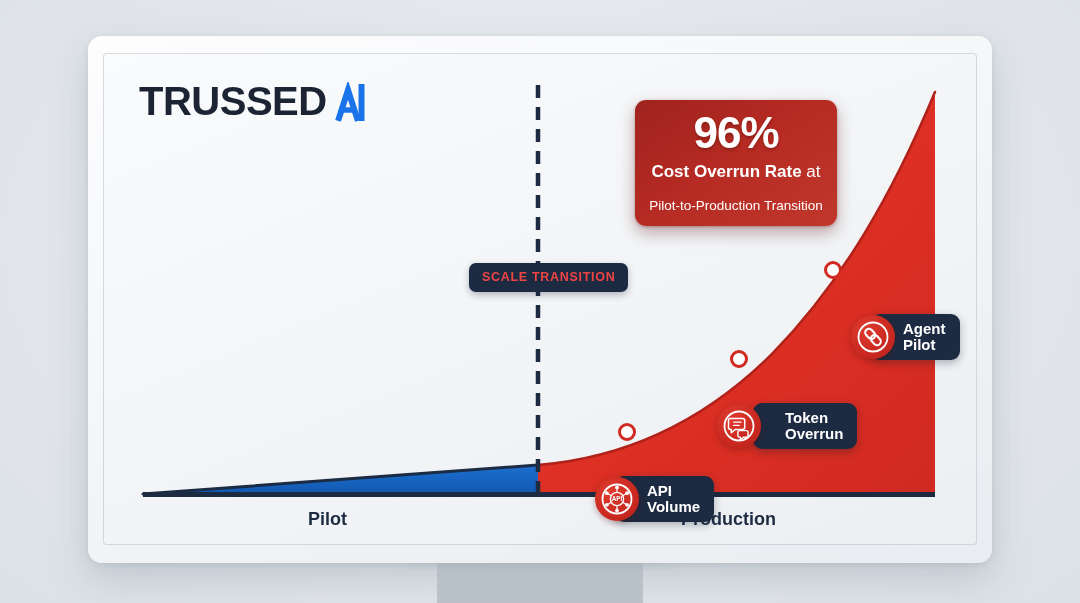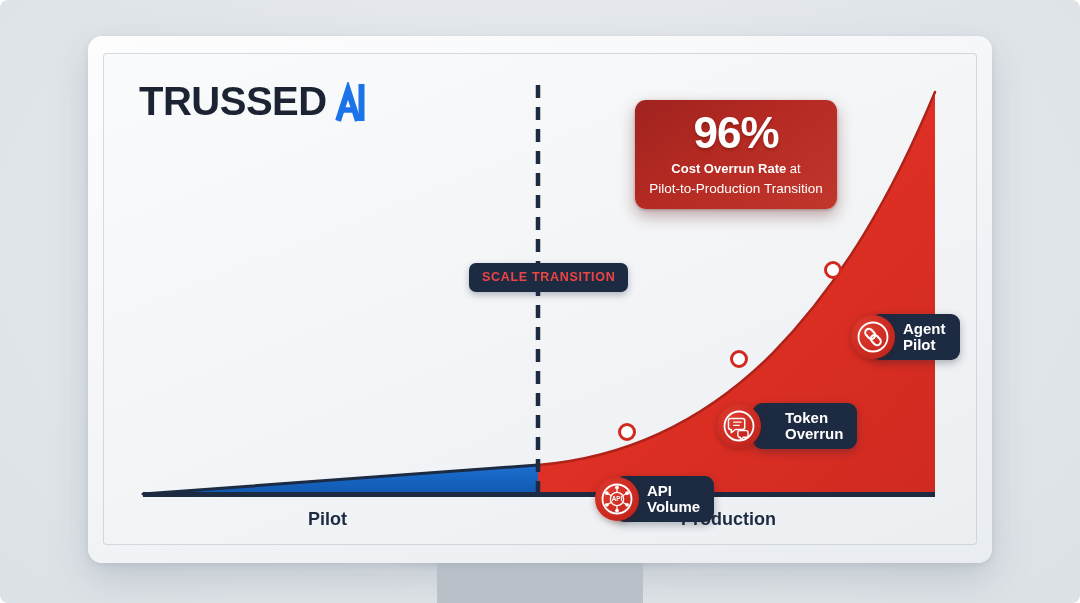--- a/index.html
+++ b/index.html
@@ -14,21 +14,20 @@
     font-family: "Liberation Sans", sans-serif;
   }
 
   
   #scene {
     position: relative;
     width: 1080px;
     height: 603px;
     background: radial-gradient(ellipse at 50% 40%, #eef1f4 0%, #e3e7eb 55%, #dce1e6 100%);
     overflow: hidden;
-    border-radius: 8px;
   }
 
   
   #monitor-stand-neck {
     position: absolute;
     left: 437px;
     top: 560px;
     width: 206px;
     height: 43px;
     background: linear-gradient(180deg, #ccd2d8 0%, #c2c9d0 60%, #bcc3ca 100%);
@@ -112,27 +111,27 @@
   }
   #stat-value {
     font-size: 44px;
     font-weight: 700;
     line-height: 0.96;
     letter-spacing: -1px;
     text-shadow: 0 2px 3px rgba(70,12,10,0.35);
   }
   #stat-line-1 {
     margin-top: 8px;
-    font-size: 13px;
+    font-size: 17px;
     line-height: 1.15;
   }
   .stat-strong { font-weight: 700; }
   .stat-light  { font-weight: 400; }
   #stat-line-2 {
-    margin-top: 4px;
+    margin-top: 16px;
     font-size: 13.5px;
     font-weight: 400;
     line-height: 1.2;
   }
 
   
   #scale-pill {
     position: absolute;
     left: 366px;
     top: 210px;

